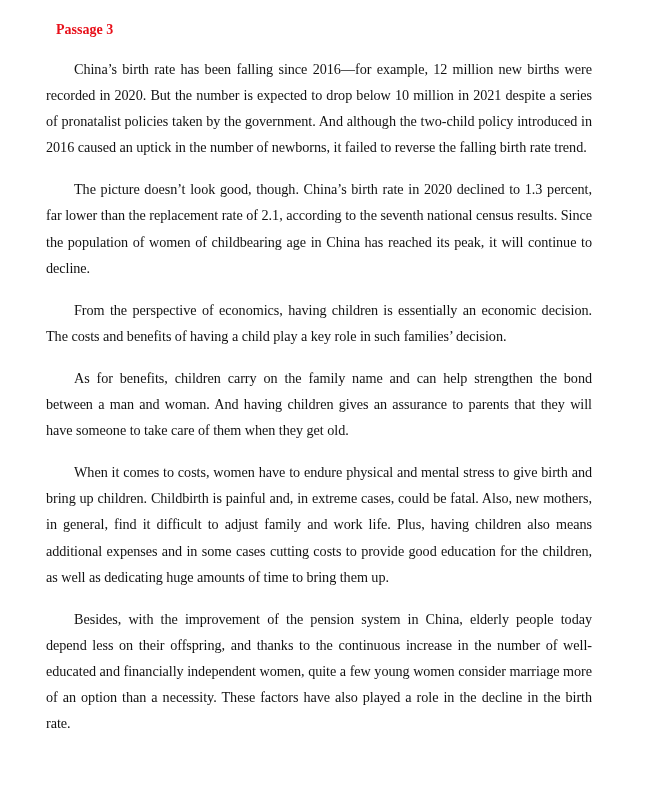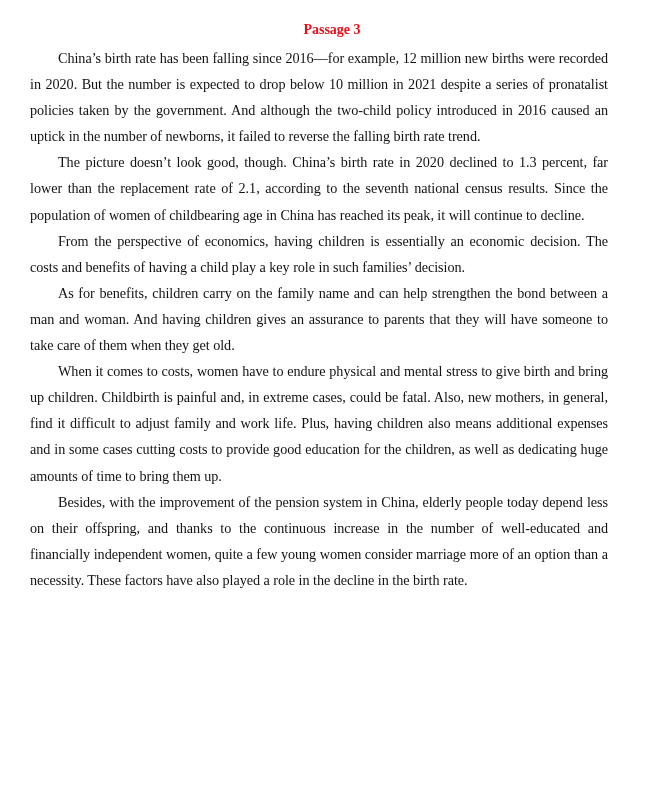--- a/index.html
+++ b/index.html
@@ -15,30 +15,30 @@
     }
     .page {
       position: absolute;
       left: 30px;
       top: 20px;
       width: 578px;
       font-family: "Liberation Serif", serif;
       color: #111111;
     }
     .title {
-      text-align: center;
+      text-align: left;
       font-weight: bold;
       font-size: 14px;
       line-height: 20px;
       height: 20px;
       margin: 0 0 5px 0;
       padding-left: 26px;
     }
     .para {
-      margin: 0;
+      margin: 16px;
       font-size: 14.2px;
       line-height: 26.1px;
       text-align: justify;
       text-indent: 28px;
       letter-spacing: -0.05px;
     }
   </style>
 </head>
 <body>
 

